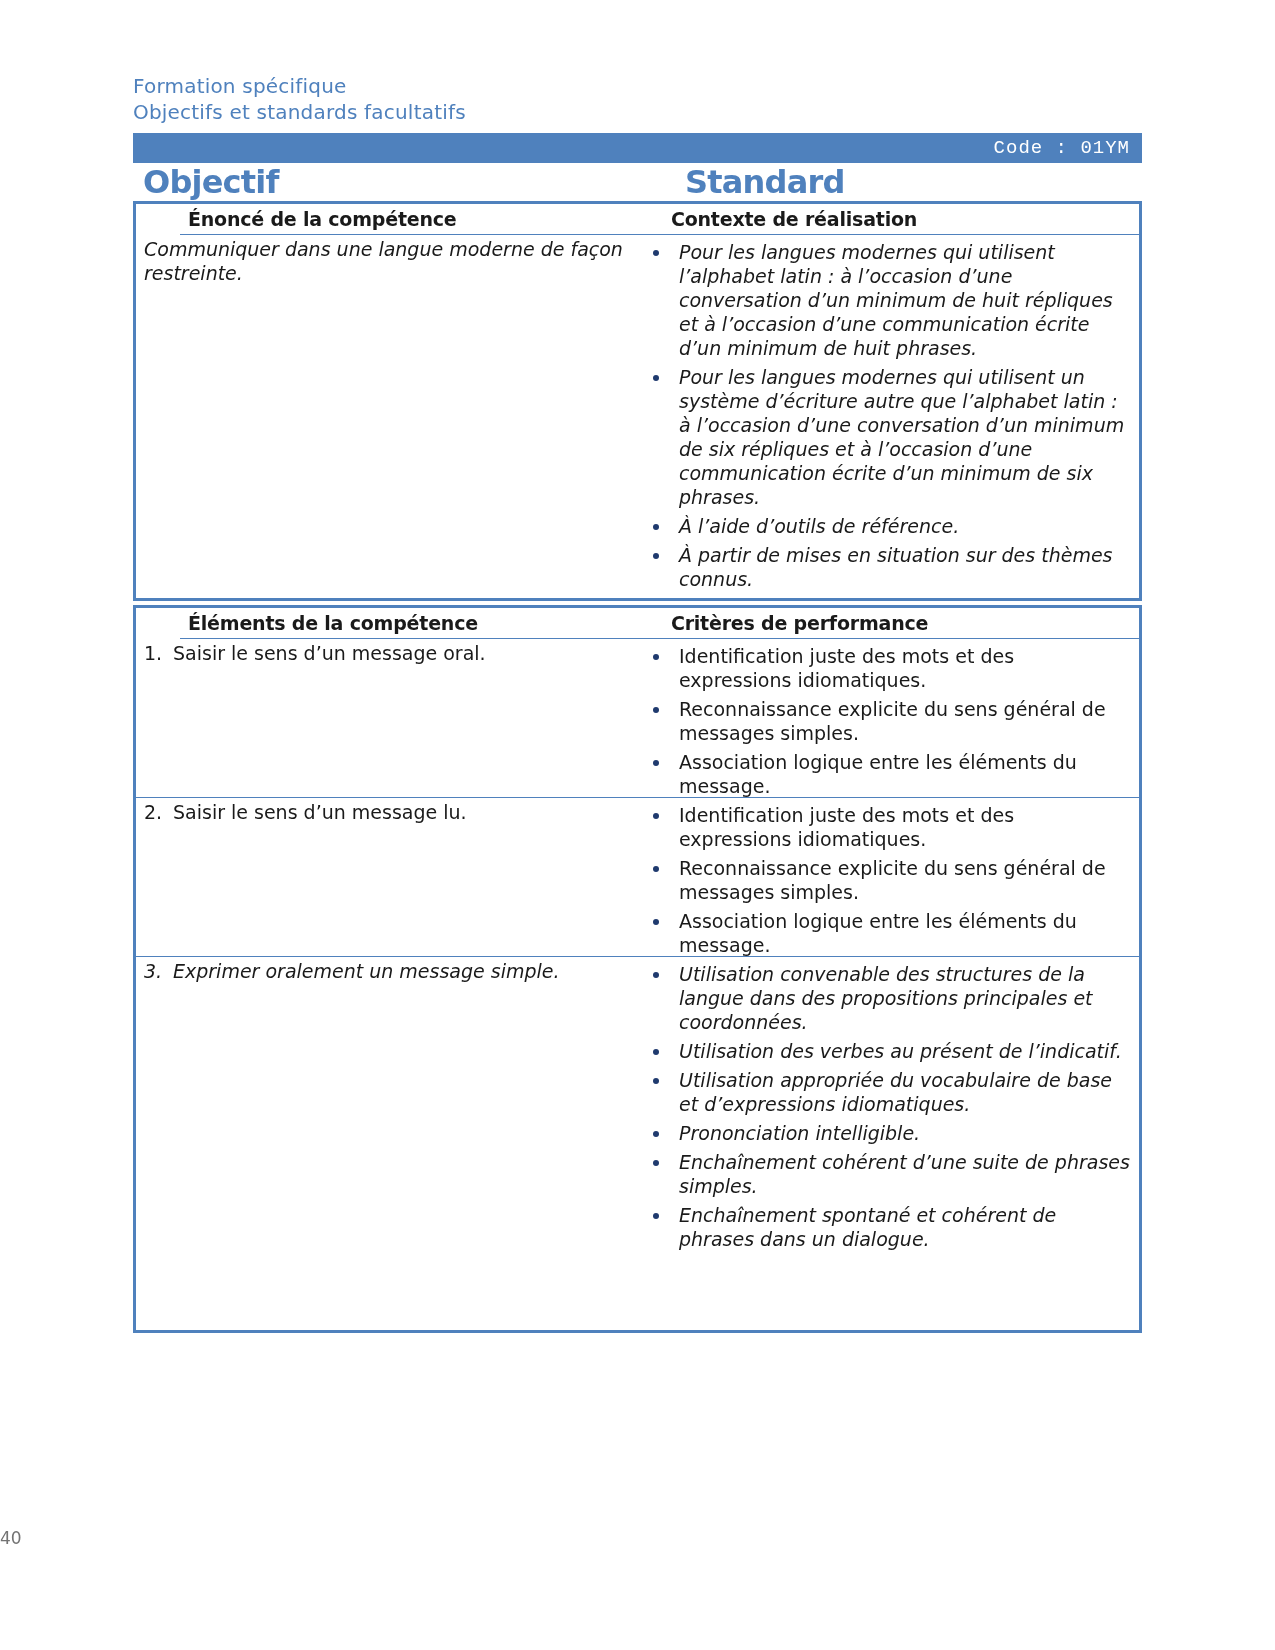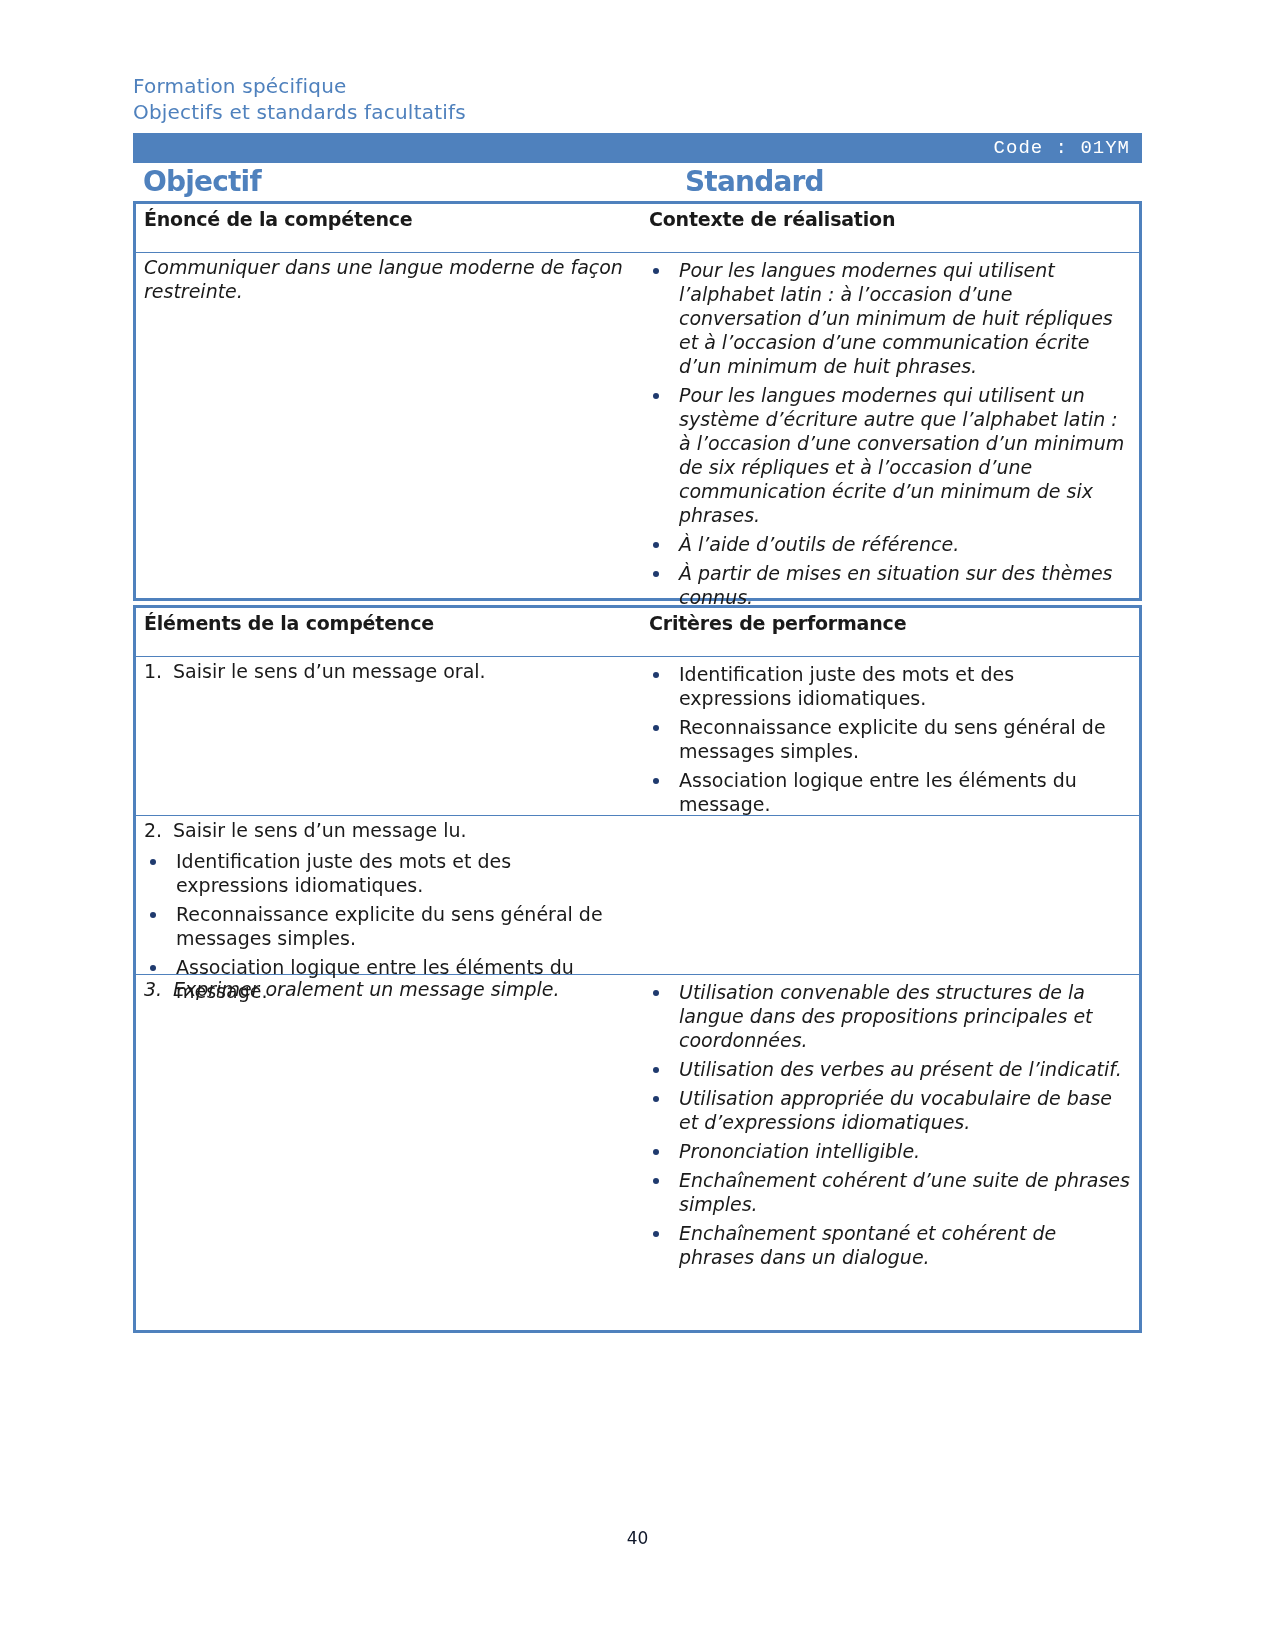--- a/index.html
+++ b/index.html
@@ -1,38 +1,38 @@
 <!DOCTYPE html>
 <html><head>
   <meta charset="utf-8">
   <style>
     html, body { margin: 0; padding: 0; background: #ffffff; }
     body { width: 1275px; height: 1650px; position: relative; font-family: "DejaVu Sans", sans-serif; color: #1a1a1a; }
     .header { position: absolute; left: 133px; top: 73px; color: #4f81bd; font-size: 20px; line-height: 26px; letter-spacing: 0.2px; }
     .code-bar { position: absolute; left: 133px; top: 133px; width: 1009px; height: 30px; background: #4f81bd; color: #ffffff; font-size: 19px; line-height: 30px; text-align: right; box-sizing: border-box; padding-right: 12px; letter-spacing: 1px; font-family: Liberation Mono, monospace; }
     .col-titles { position: absolute; left: 133px; top: 163px; width: 1009px; height: 38px; }
-    .col-title { position: absolute; top: 2px; color: #4f81bd; font-weight: bold; font-size: 28px; line-height: 34px; letter-spacing: -0.8px; }
+    .col-title { position: absolute; top: 2px; color: #4f81bd; font-weight: bold; font-size: 32px; line-height: 34px; letter-spacing: -0.8px; }
     .col-title.left { left: 10px; }
     .col-title.right { left: 513px; margin-left: 39px; }
     .tbl { position: absolute; left: 133px; width: 1009px; box-sizing: border-box; border: 3px solid #4f81bd; }
     .tbl1 { top: 201px; height: 400px; }
     .tbl2 { top: 605px; height: 728px; }
     .row { display: flex; border-bottom: 1px solid #4f81bd; box-sizing: border-box; }
     .row:last-child { border-bottom: none; font-style: italic; }
-    .row.head { height: 49px; }
+    .row.head { height: 31px; margin-left: 44px; }
     .cell { box-sizing: border-box; }
     .cell.left { width: 503px; padding: 2px 8px; }
     .cell.right { width: 500px; padding: 2px 8px 2px 10px; }
     .head .cell { font-weight: bold; font-size: 19px; line-height: 27px; letter-spacing: -0.2px; }
     .body-text { font-size: 19px; line-height: 24px; }
     ul.bul { list-style: none; margin: 0; padding: 0; }
     ul.bul li { position: relative; padding-left: 30px; font-size: 19px; line-height: 24px; margin-bottom: 5px; }
     ul.bul li::before { content: ""; position: absolute; left: 4px; top: 10px; width: 6px; height: 6px; border-radius: 50%; background: #1f3a6e; }
     .num { display: inline-block; width: 29px; }
-    .page-num { position: absolute; left: 0; width: 1275px; top: 1528px; text-align: center; font-size: 17px; color: #0f172a; }
+    .page-num { position: absolute; left: 0; width: 1275px; top: 1528px; text-align: left; font-size: 17px; color: #737373; }
   </style>
 </head>
 <body>
 
 <div class="header">
   <div>Formation spécifique</div>
   <div>Objectifs et standards facultatifs</div>
 </div>
 
 <div class="code-bar">
@@ -74,21 +74,21 @@
     </div>
     <div class="cell right">
       <ul class="bul" style="margin-top:3px;">
         <li>Identification juste des mots et des expressions idiomatiques.</li>
         <li>Reconnaissance explicite du sens général de messages simples.</li>
         <li>Association logique entre les éléments du message.</li>
       </ul>
     </div>
   </div>
 
-  <div class="row" style="height:159px;flex-direction:column;">
+  <div class="row" style="height:159px;">
     <div class="cell left body-text">
       <span class="num">2.</span><span>Saisir le sens d’un message lu.</span>
     </div>
     <div class="cell right">
       <ul class="bul" style="margin-top:3px;">
         <li>Identification juste des mots et des expressions idiomatiques.</li>
         <li>Reconnaissance explicite du sens général de messages simples.</li>
         <li>Association logique entre les éléments du message.</li>
       </ul>
     </div>

